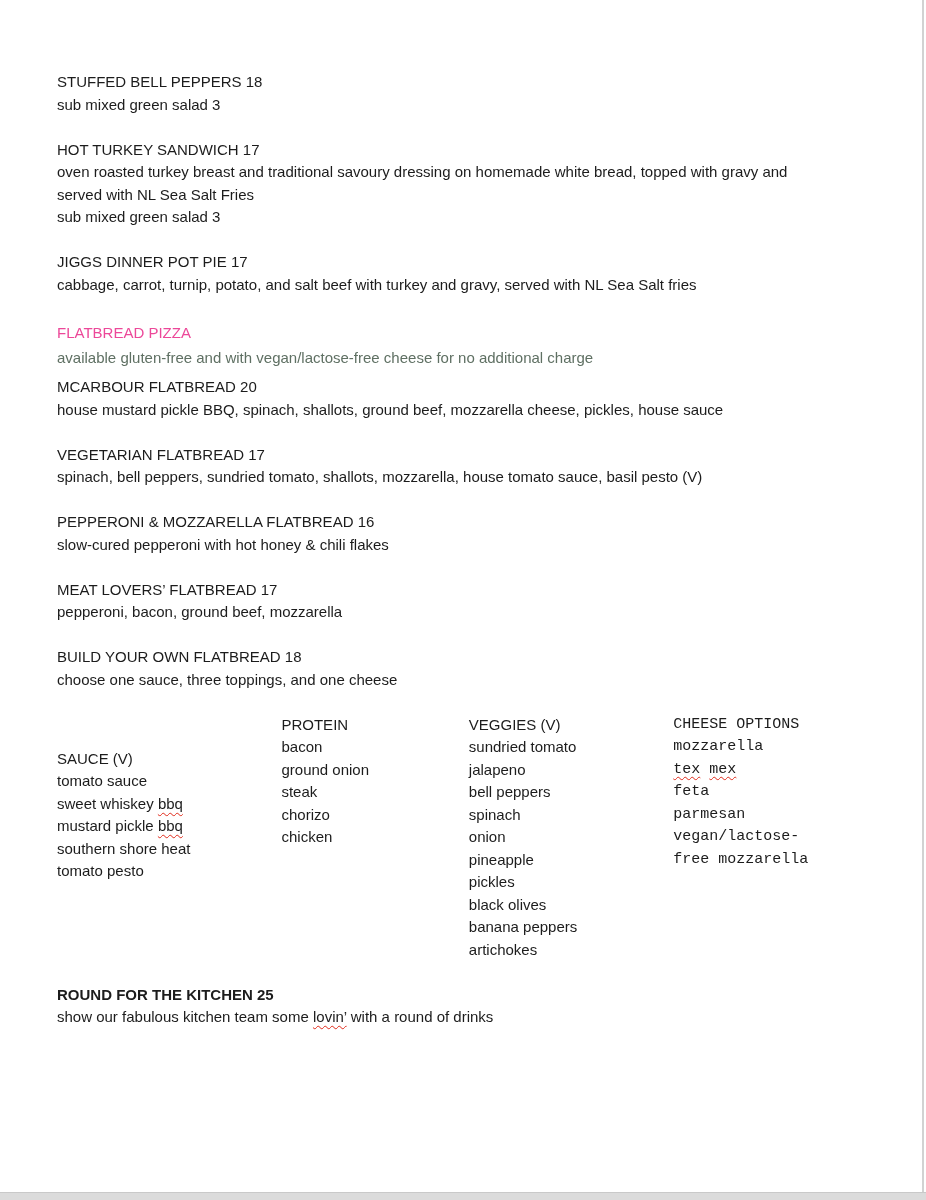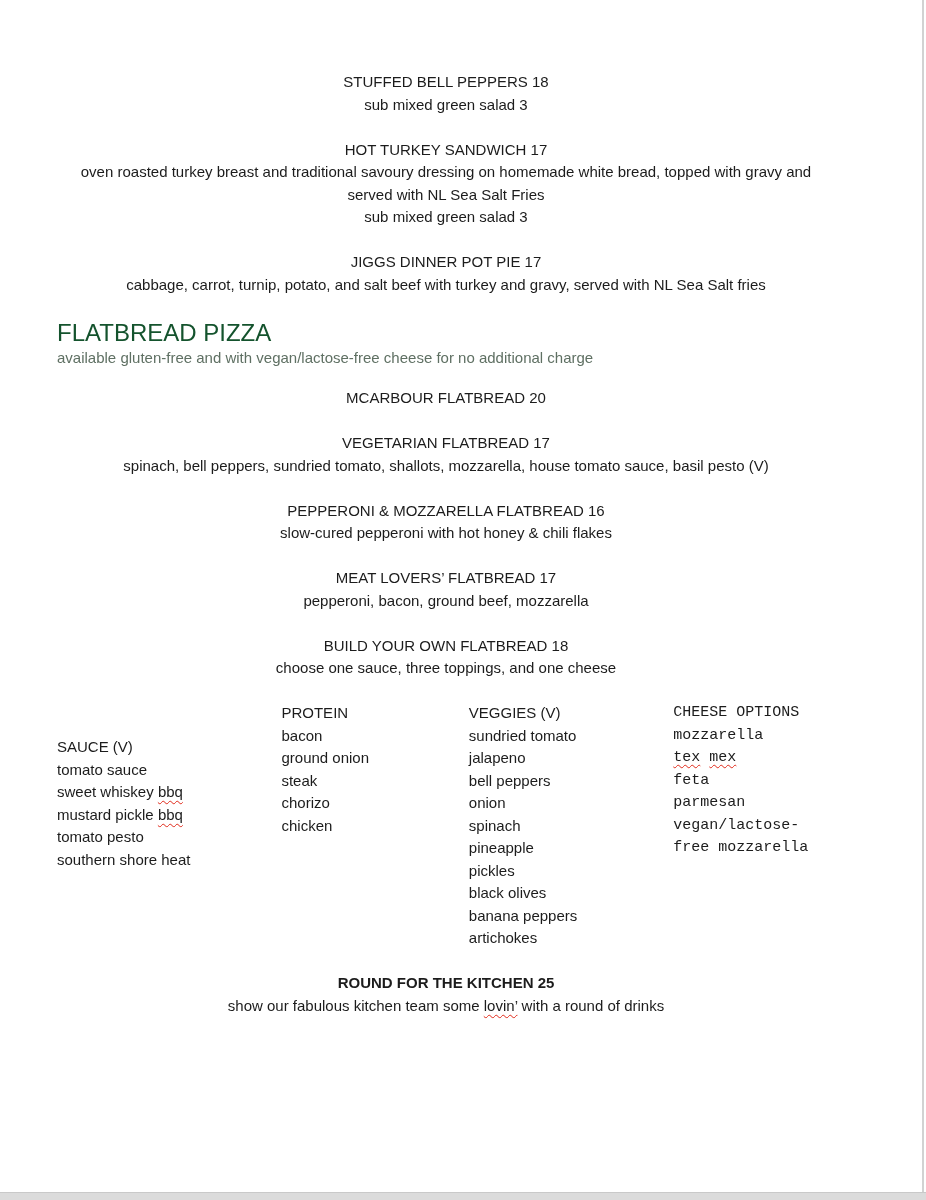--- a/index.html
+++ b/index.html
@@ -18,31 +18,31 @@
     position: absolute; top: 0; bottom: 7px; right: 2px;
     width: 2px; background: #d2d2d2;
   }
   .page-edge-bottom {
     position: absolute; left: 0; right: 0; bottom: 0;
     height: 7px; background: #dbdbdb; border-top: 1px solid #c9c9c9;
   }
   .content {
     position: absolute; left: 57px; top: 71px; width: 778px;
   }
-  .menu-item { margin: 0 0 22.5px 0; text-align: center; }
+  .menu-item { margin: 0 0 22.5px 0; }
   .item-title { }
   .item-desc { }
   .section-heading {
-    font-size: 24px; line-height: 28px;
-    color: #14532d;
+    font-size: 15px; line-height: 28px;
+    color: #ec4899;
     margin-top: 14px;
   }
   .section-sub {
     color: #5f7063;
-    margin-bottom: 18px;
+    margin-bottom: 7px;
   }
   .columns { display: flex; margin: 0 0 22.5px 0; }
   .col-sauce   { width: 236px; margin-top: 34px; }
   .col-protein { width: 197px; }
   .col-veggies { width: 215px; }
   .col-cheese  { width: 170px; font-family: Liberation Mono, monospace; }
   .col-header { }
   .col-item { }
   .bold { font-weight: bold; }
   .sq {
@@ -73,20 +73,21 @@
   <div class="menu-item">
     <div class="item-title">JIGGS DINNER POT PIE 17</div>
     <div class="item-desc">cabbage, carrot, turnip, potato, and salt beef with turkey and gravy, served with NL Sea Salt fries</div>
   </div>
 
   <div class="section-heading">FLATBREAD PIZZA</div>
   <div class="section-sub">available gluten-free and with vegan/lactose-free cheese for no additional charge</div>
 
   <div class="menu-item">
     <div class="item-title">MCARBOUR FLATBREAD 20</div>
+    <div class="item-desc">house mustard pickle BBQ, spinach, shallots, ground beef, mozzarella cheese, pickles, house sauce</div>
   </div>
 
   <div class="menu-item">
     <div class="item-title">VEGETARIAN FLATBREAD 17</div>
     <div class="item-desc">spinach, bell peppers, sundried tomato, shallots, mozzarella, house tomato sauce, basil pesto (V)</div>
   </div>
 
   <div class="menu-item">
     <div class="item-title">PEPPERONI &amp; MOZZARELLA FLATBREAD 16</div>
     <div class="item-desc">slow-cured pepperoni with hot honey &amp; chili flakes</div>
@@ -102,40 +103,40 @@
     <div class="item-desc">choose one sauce, three toppings, and one cheese</div>
   </div>
 
   <div class="columns">
 
     <div class="col-sauce">
       <div class="col-header">SAUCE (V)</div>
       <div class="col-item">tomato sauce</div>
       <div class="col-item"><span>sweet whiskey </span><span class="sq">bbq</span></div>
       <div class="col-item"><span>mustard pickle </span><span class="sq">bbq</span></div>
+      <div class="col-item">southern shore heat</div>
       <div class="col-item">tomato pesto</div>
-      <div class="col-item">southern shore heat</div>
     </div>
 
     <div class="col-protein">
       <div class="col-header">PROTEIN</div>
       <div class="col-item">bacon</div>
       <div class="col-item">ground onion</div>
       <div class="col-item">steak</div>
       <div class="col-item">chorizo</div>
       <div class="col-item">chicken</div>
     </div>
 
     <div class="col-veggies">
       <div class="col-header">VEGGIES (V)</div>
       <div class="col-item">sundried tomato</div>
       <div class="col-item">jalapeno</div>
       <div class="col-item">bell peppers</div>
+      <div class="col-item">spinach</div>
       <div class="col-item">onion</div>
-      <div class="col-item">spinach</div>
       <div class="col-item">pineapple</div>
       <div class="col-item">pickles</div>
       <div class="col-item">black olives</div>
       <div class="col-item">banana peppers</div>
       <div class="col-item">artichokes</div>
     </div>
 
     <div class="col-cheese">
       <div class="col-header">CHEESE OPTIONS</div>
       <div class="col-item">mozzarella</div>

